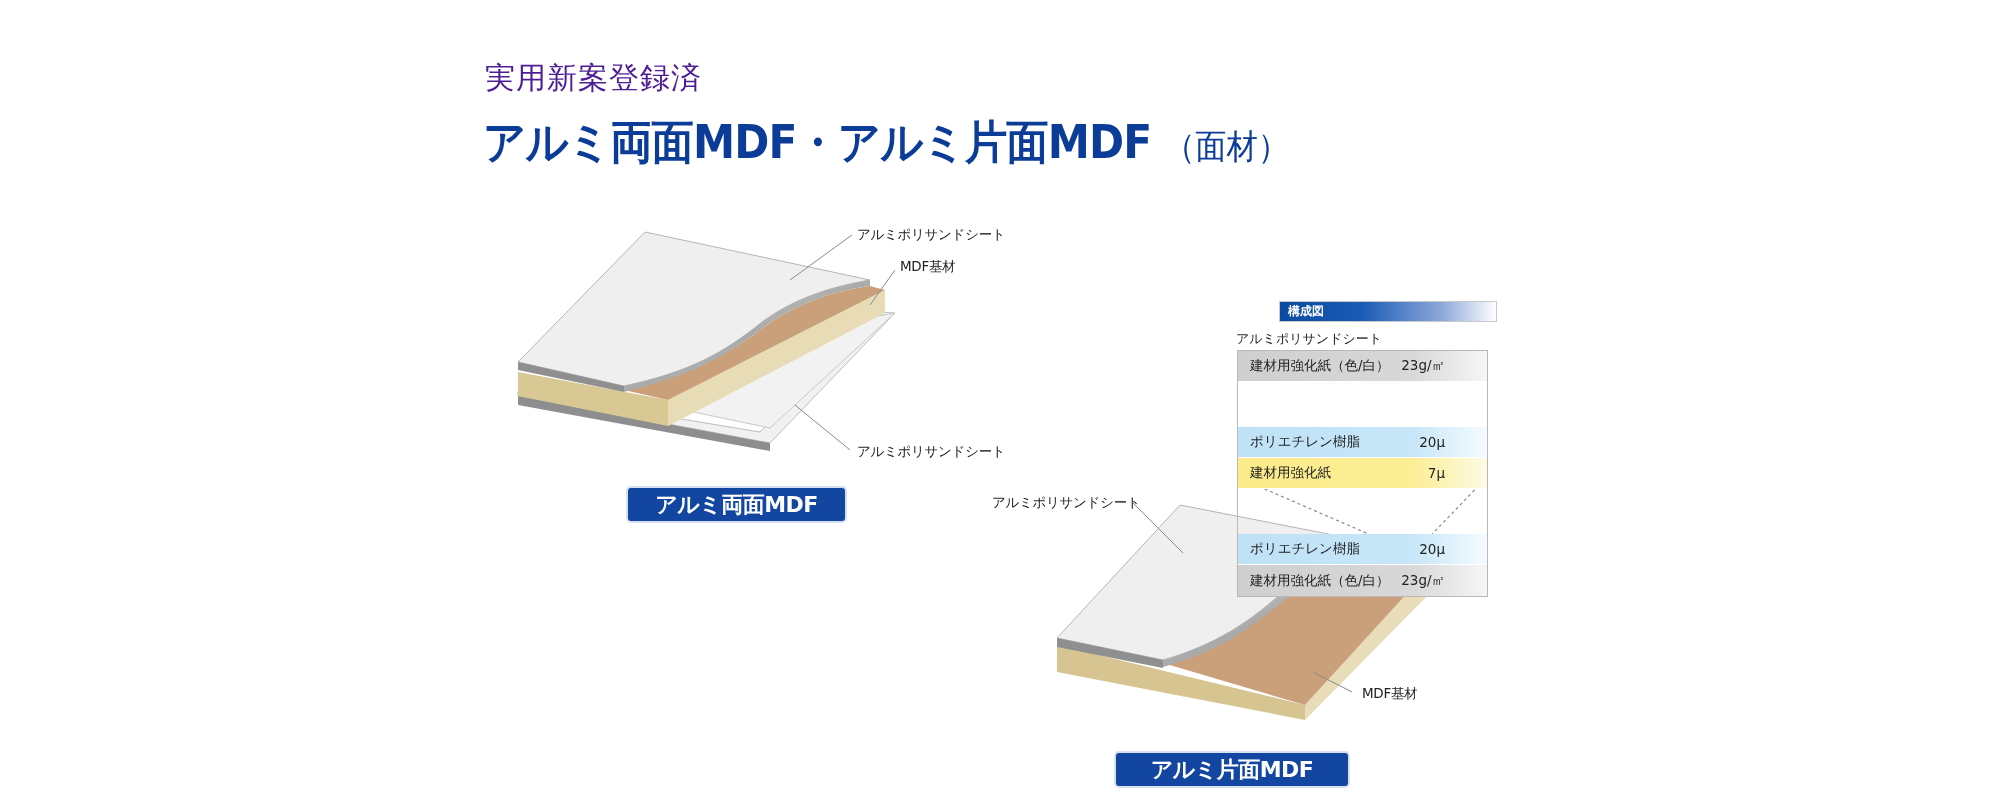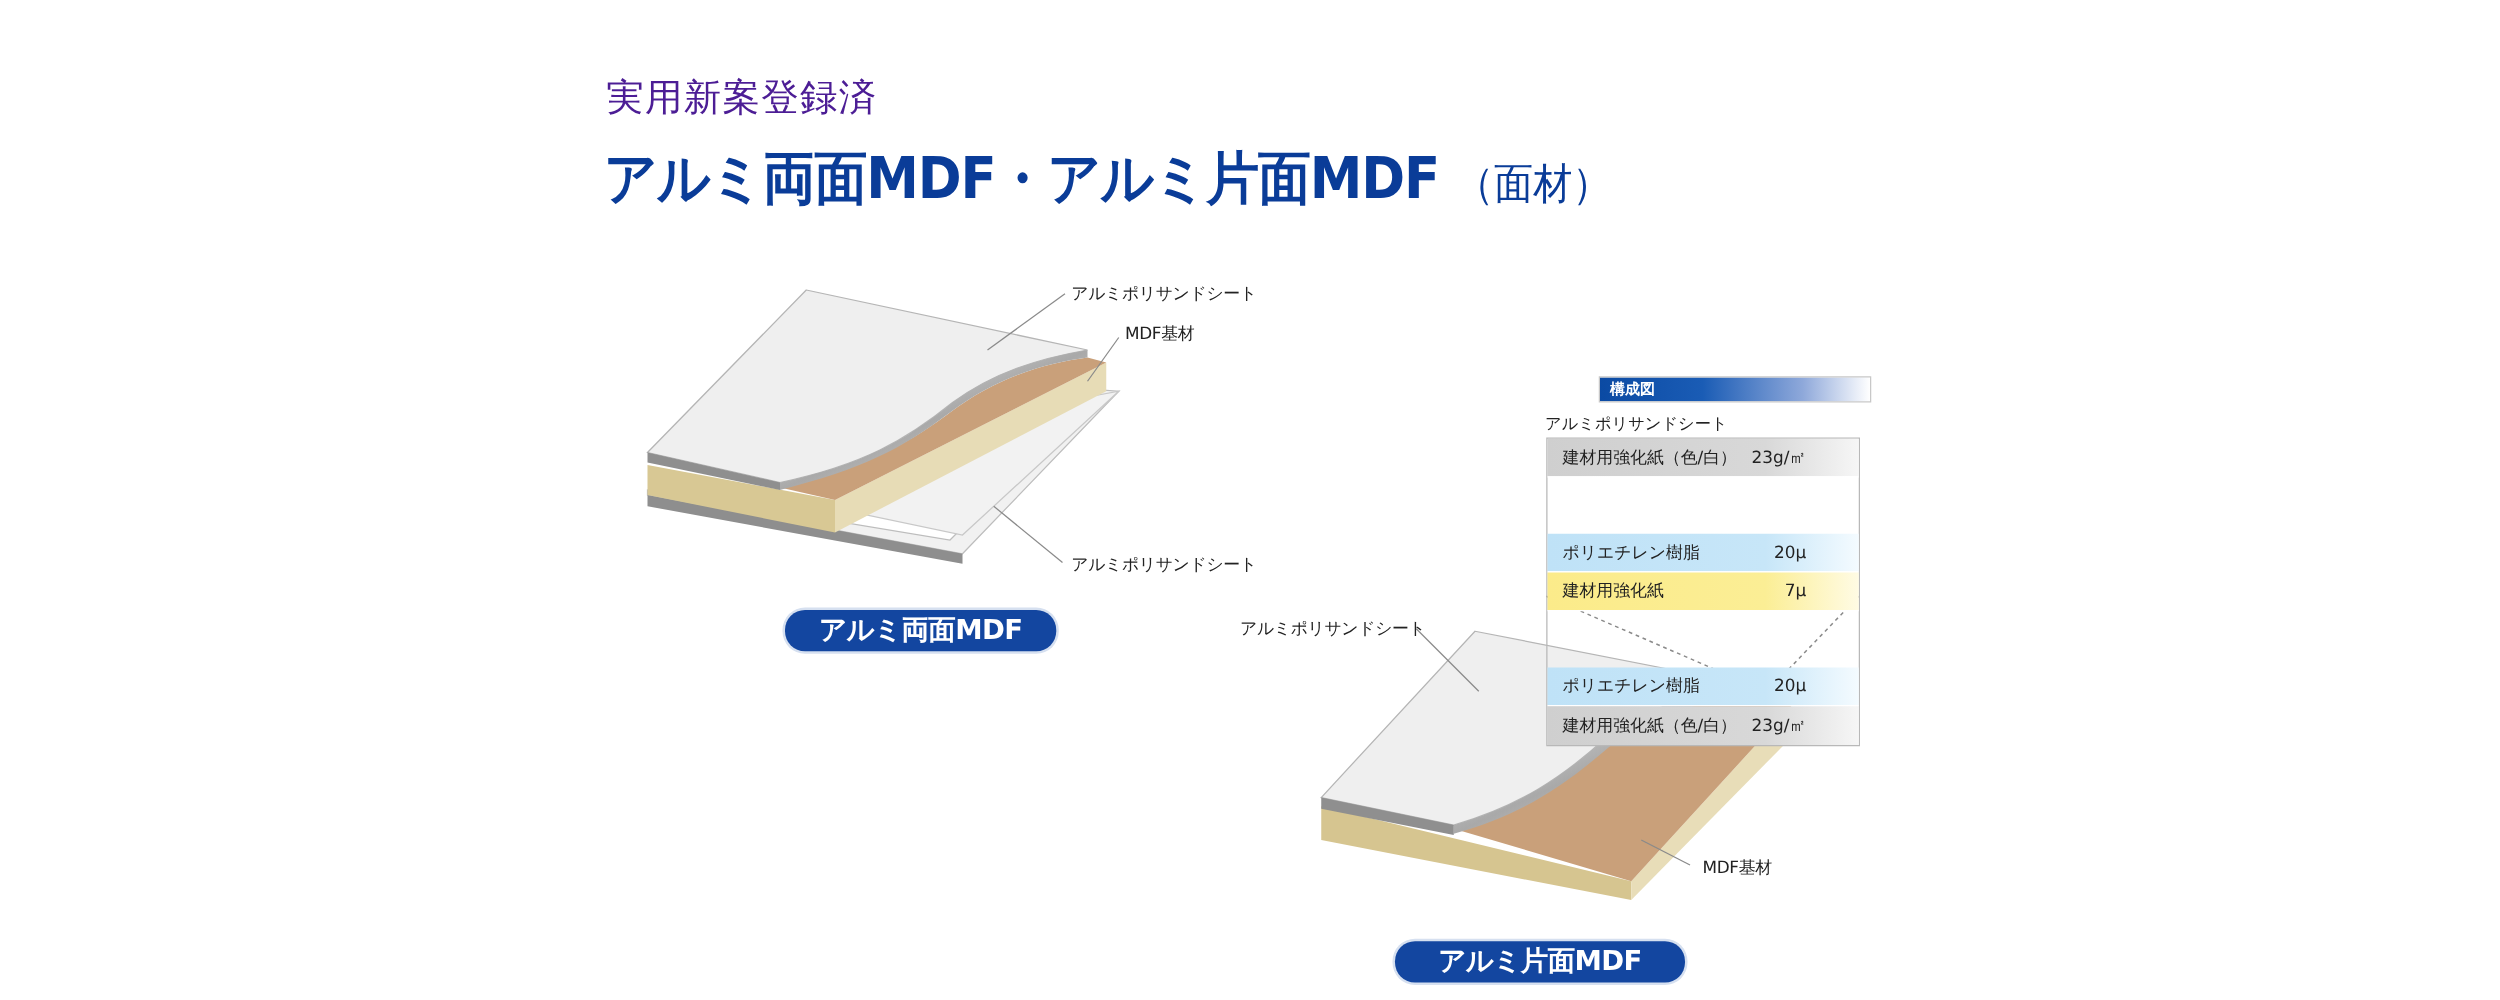--- a/index.html
+++ b/index.html
@@ -4,21 +4,21 @@
   <style>
     html, body { margin:0; padding:0; background:#ffffff; }
     body { width:2000px; height:800px; position:relative; overflow:hidden;
       font-family:"DejaVu Sans","Liberation Sans",sans-serif; }
     .abs { position:absolute; }
     #subtitle { left:485px; top:58px; font-size:30px; color:#4c1d95; letter-spacing:1px; white-space:nowrap; }
     #title { left:483px; top:112px; font-size:46px; font-weight:bold; color:#0a3c98; letter-spacing:-1px; white-space:nowrap; transform:scaleX(0.92); transform-origin:left center; }
     #title .paren { font-weight:normal; font-size:34px; margin-left:14px; letter-spacing:0; }
     svg#art { position:absolute; left:0; top:0; }
     .lbl { position:absolute; font-size:13.5px; color:#222; white-space:nowrap; letter-spacing:-0.3px; }
-    .badge { position:absolute; height:33px; border-radius:16px; background:#1346a0;
+    .badge { position:absolute; height:33px; border-radius:3px; background:#1346a0;
       color:#fff; font-weight:bold; font-size:22px; line-height:33px; text-align:center;
       box-shadow:0 0 0 2px #d6e0f0; letter-spacing:-0.5px; }
     #legend-head { left:1237px; top:301px; width:218px; height:21px;
       background:linear-gradient(90deg,#0b4aa3 0%,#1a5cb5 38%,#8ea8da 75%,#ffffff 100%);
       border:1px solid #c8c8c8; box-sizing:border-box; color:#fff; font-size:12px; font-weight:bold; line-height:19px; padding-left:8px;margin-left:42px; }
     #legend-sub { left:1236px; top:330px; font-size:13px; color:#222; white-space:nowrap; }
     #legend-table { left:1237px; top:350px; width:251px; border:1px solid #b8b8b8; box-sizing:border-box; }
     .row { height:31px; display:flex; justify-content:space-between; align-items:center;
       padding:0 42px 0 12px; font-size:13.5px; color:#222; border-bottom:1px solid #ffffff; box-sizing:border-box; }
     .row:last-child { border-bottom:none; }

